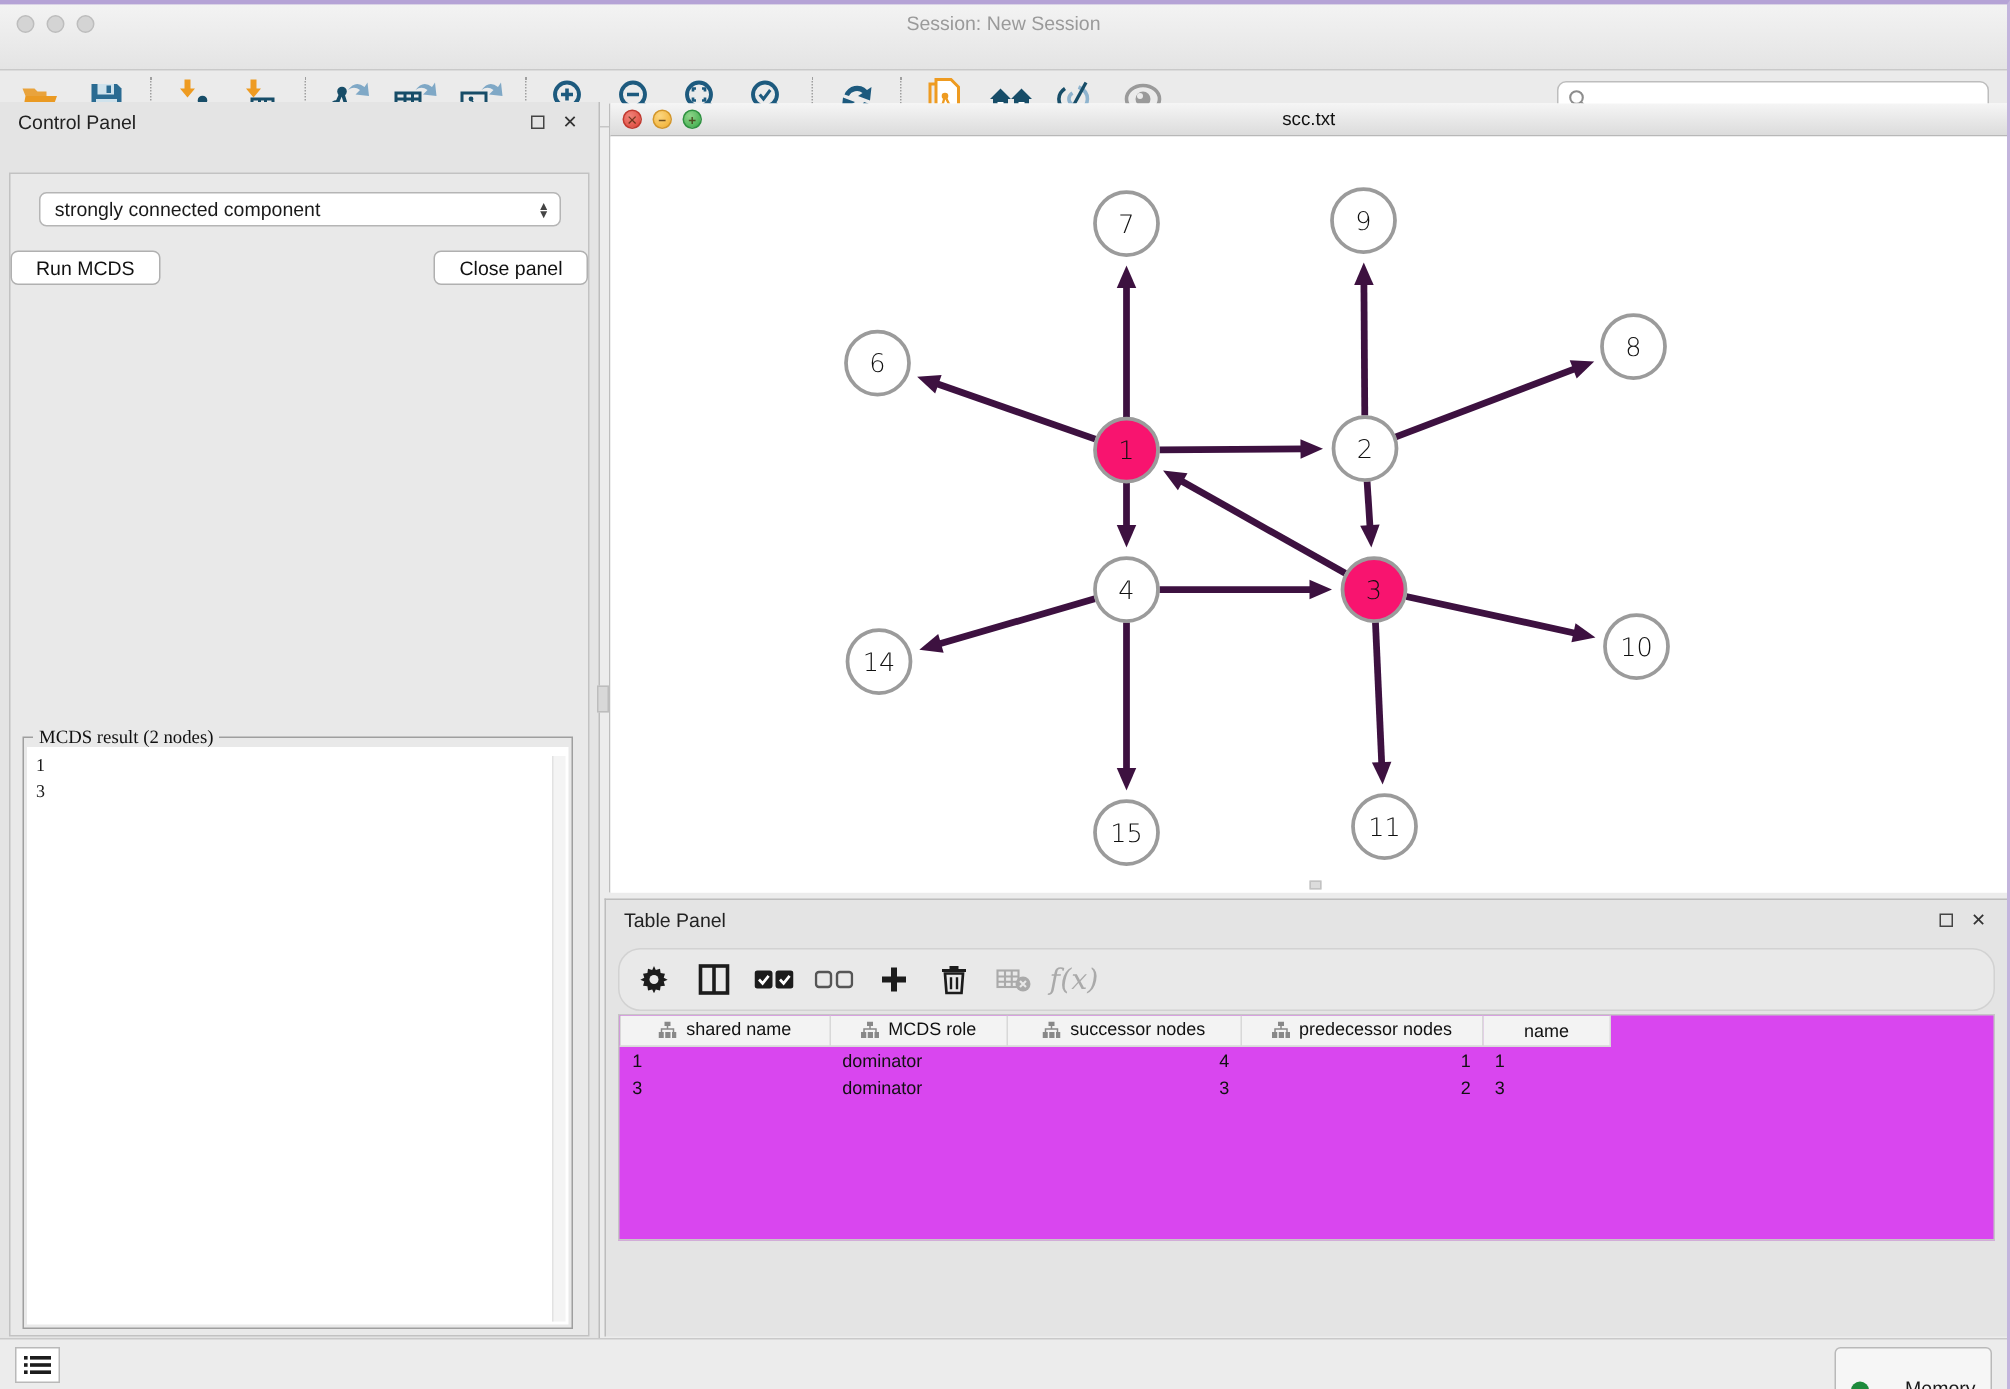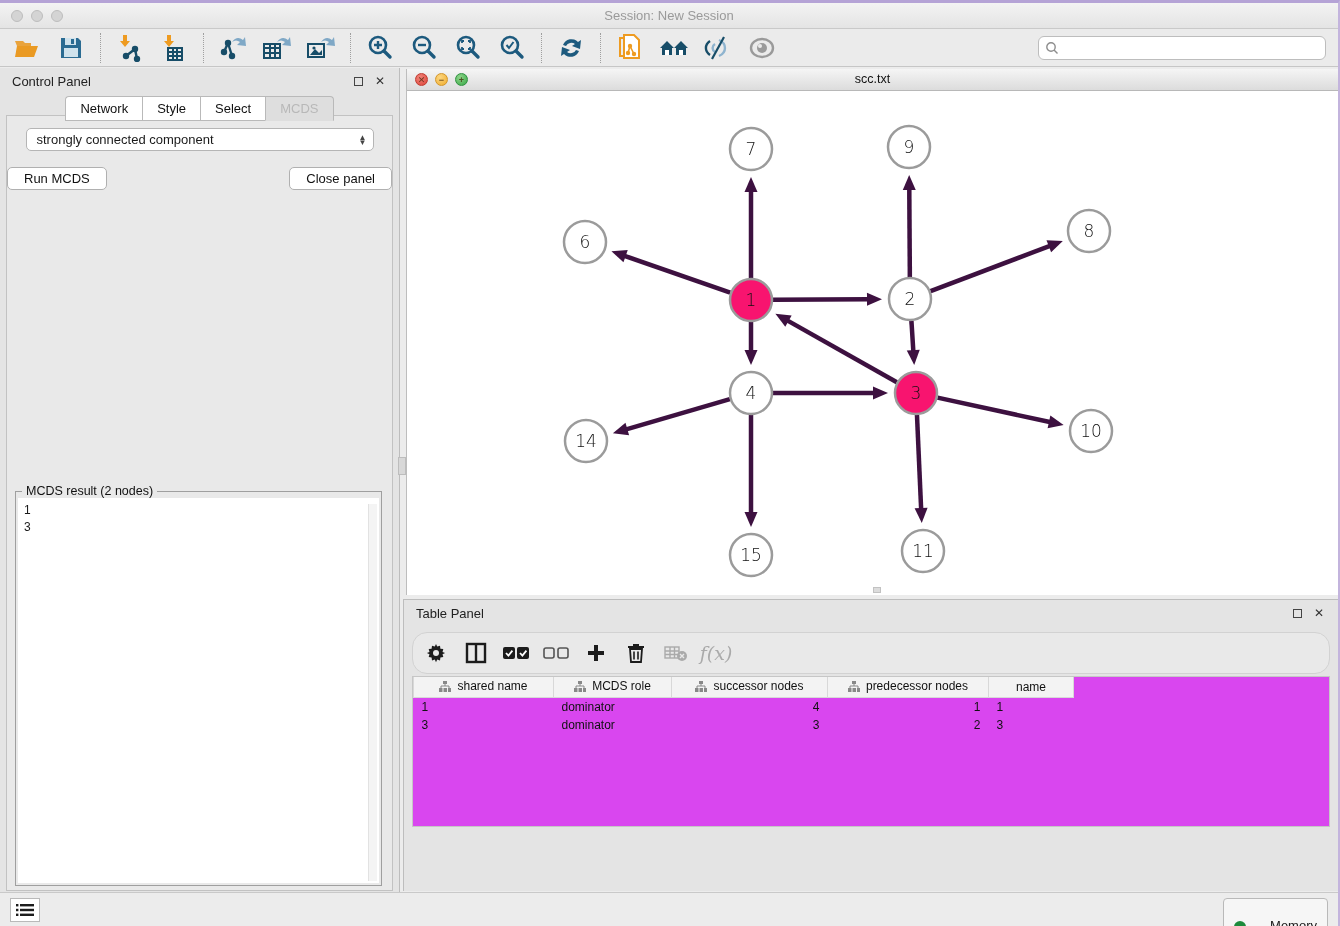--- a/index.html
+++ b/index.html
@@ -4,21 +4,21 @@
 <style>
   * { margin:0; padding:0; box-sizing:border-box; }
   html,body { width:1340px; height:926px; }
   body {
     font-family:"Liberation Sans","DejaVu Sans",sans-serif;
     background:#ececec; color:#1a1a1a; font-size:13px;
     position:relative; overflow:hidden;
     border-top:3px solid #b5a3d6; border-right:2px solid #c3b4dd;
   }
   
-  .titlebar { height:26px; background:linear-gradient(#f3f3f3,#e4e4e4);
+  .titlebar { height:44px; background:linear-gradient(#f3f3f3,#e4e4e4);
     border-bottom:1px solid #c9c9c9; position:relative; }
   .traffic { position:absolute; left:11px; top:7px; display:flex; gap:8px; }
   .traffic .dot { width:12px; height:12px; border-radius:50%;
     background:#d4d4d4; border:1px solid #bdbdbd; }
   .win-title { text-align:center; line-height:26px; color:#9a9a9a; font-size:13px; }
   
   .toolbar { height:38px; background:#ebebeb; border-bottom:1px solid #c6c6c6;
     display:flex; align-items:center; padding:0 8px; gap:6px; }
   .tb-btn { width:38px; height:32px; display:flex; align-items:center;
     justify-content:center; cursor:default; }
@@ -49,21 +49,21 @@
   .dropdown { margin:12px auto 0; width:348px; height:23px; background:#fff;
     border:1px solid #b5b5b5; border-radius:5px; display:flex; align-items:center;
     padding:0 6px 0 10px; font-size:13px; }
   .dropdown .dd-label { flex:1; }
   .stepper { display:flex; flex-direction:column; align-items:center; line-height:5px;
     font-size:8px; color:#444; }
   .btn-row { display:flex; justify-content:space-between; gap:16px; margin-top:16px; }
   .push-btn { background:#fff; border:1px solid #b0b0b0; border-radius:5px;
     padding:3px 16px; font-size:13px; color:#111; }
   .result-group { position:absolute; left:8px; right:10px; top:375px; bottom:4px;
-    border:1px solid #9f9f9f; }
+    border:1px solid #9f9f9f;font-family:Liberation Serif, serif; }
   .result-title { position:absolute; top:-8px; left:6px; background:#e9e9e9;
     padding:0 4px; font-size:12.5px; color:#111; }
   .result-area { position:absolute; inset:6px 2px 2px 2px; background:#fff;
     font-size:12px; padding:4px 0 0 6px; line-height:17px; overflow:hidden; }
   .result-scroll { position:absolute; top:6px; bottom:2px; right:2px; width:9px;
     background:#f4f4f4; border-left:1px solid #e2e2e2; }
   .cp-splitter-grip { position:absolute; left:398px; top:454px; width:8px; height:18px;
     background:#d8d8d8; border:1px solid #bdbdbd; }
   
   .net-window { position:absolute; left:406px; top:66px; right:0; height:526px;
@@ -262,26 +262,20 @@
 </div>
 
 <div class="control-panel">
   <div class="panel-head">
     <span>Control Panel</span>
     <span class="sp"></span>
     <span class="mini-ico">
         <span class="float-sq"></span>
       </span>
     <span class="mini-ico">✕</span>
-  </div>
-  <div class="tabs-row">
-    <div class="tab">Network</div>
-    <div class="tab">Style</div>
-    <div class="tab">Select</div>
-    <div class="tab sel">MCDS</div>
   </div>
   <div class="cp-content">
     <div class="dropdown">
       <span class="dd-label">strongly connected component</span>
       <span class="stepper">
           <span>▲</span>
           <span>▼</span>
         </span>
     </div>
     <div class="btn-row">

